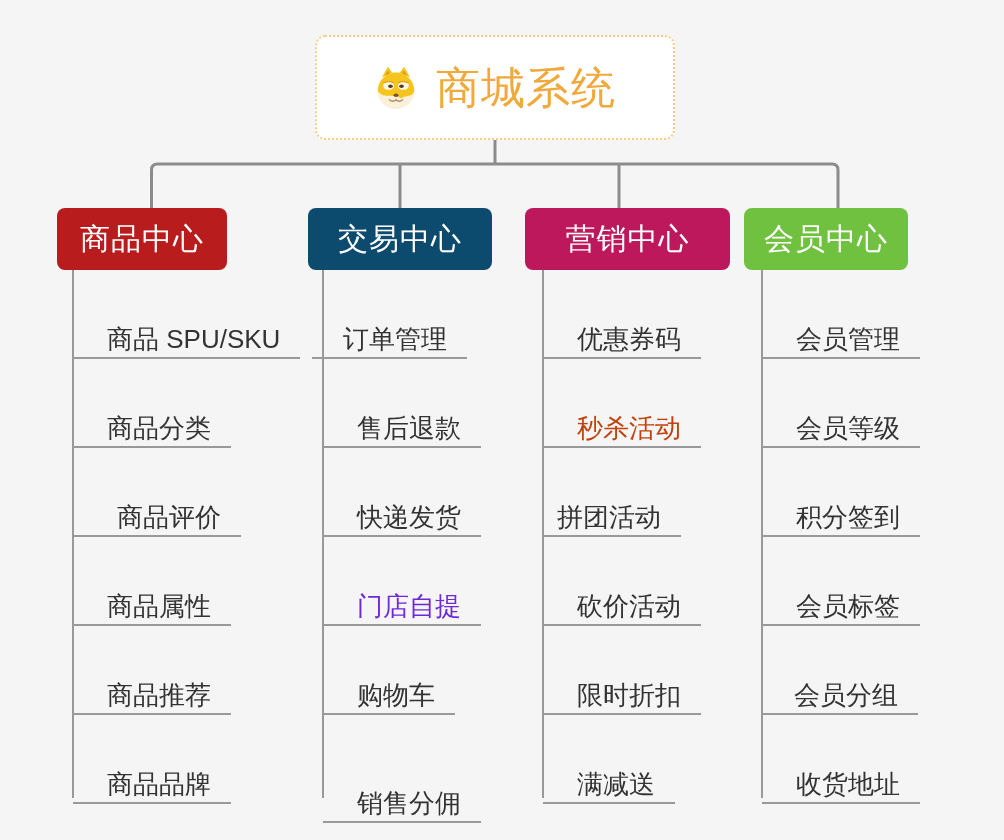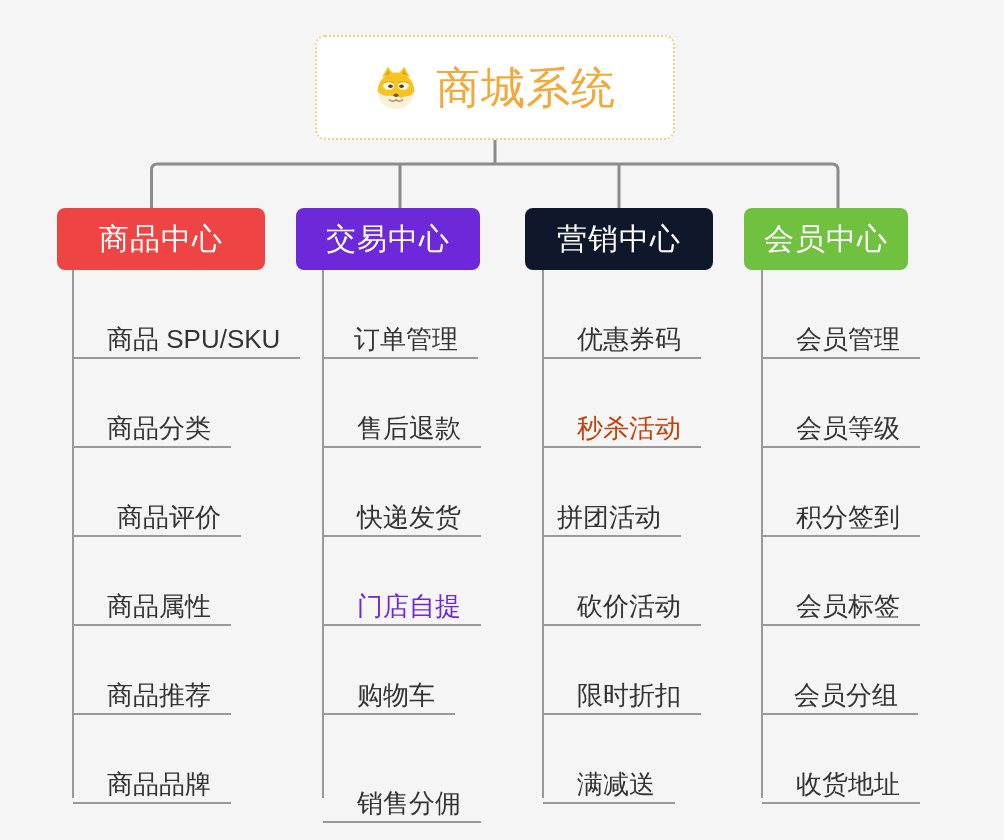--- a/index.html
+++ b/index.html
@@ -72,35 +72,35 @@
       <path d="M13,24 Q20,21 27,24" stroke="#E09A17" stroke-width="1.5" fill="none"></path>
       <path d="M33,24 Q40,21 47,24" stroke="#E09A17" stroke-width="1.5" fill="none"></path>
 
       <ellipse cx="30" cy="41" rx="3.4" ry="2.4" fill="#7A5230"></ellipse>
       <path d="M21,47 Q25.5,51 30,47 Q34.5,51 39,47" stroke="#B08A63" stroke-width="1.8" fill="none" stroke-linecap="round"></path>
     </svg>
     <span class="root-title">商城系统</span>
   </div>
 
   <div id="branches">
-      <div class="branch-node" style="left: 57px; width: 208px; background: #ef4444;">商品中心</div>
+      <div class="branch-node" style="left: 57px; width: 170px; background: #b91c1c;">商品中心</div>
       <div class="sub-item" style="left: 73px; top: 308px; border-bottom-color: rgb(153, 153, 153); color: rgb(51, 51, 51);">商品 SPU/SKU</div>
       <div class="sub-item" style="left: 73px; top: 397px; border-bottom-color: rgb(153, 153, 153); color: rgb(51, 51, 51);">商品分类</div>
       <div class="sub-item" style="left: 73px; top: 486px; border-bottom-color: rgb(153, 153, 153); color: rgb(51, 51, 51); padding-left: 44px;">商品评价</div>
       <div class="sub-item" style="left: 73px; top: 575px; border-bottom-color: rgb(153, 153, 153); color: rgb(51, 51, 51);">商品属性</div>
       <div class="sub-item" style="left: 73px; top: 664px; border-bottom-color: rgb(153, 153, 153); color: rgb(51, 51, 51);">商品推荐</div>
       <div class="sub-item" style="left: 73px; top: 753px; border-bottom-color: rgb(153, 153, 153); color: rgb(51, 51, 51);">商品品牌</div>
-      <div class="branch-node" style="left: 296px; width: 184px; background: #6d28d9;">交易中心</div>
-      <div class="sub-item" style="left: 323px; top: 308px; border-bottom-color: rgb(153, 153, 153); color: rgb(51, 51, 51); padding-left: 31px;">订单管理</div>
+      <div class="branch-node" style="left: 308px; width: 184px; background: #0c4a6e;">交易中心</div>
+      <div class="sub-item" style="left: 312px; top: 308px; border-bottom-color: rgb(153, 153, 153); color: rgb(51, 51, 51); padding-left: 31px;">订单管理</div>
       <div class="sub-item" style="left: 323px; top: 397px; border-bottom-color: rgb(153, 153, 153); color: rgb(51, 51, 51);">售后退款</div>
       <div class="sub-item" style="left: 323px; top: 486px; border-bottom-color: rgb(153, 153, 153); color: rgb(51, 51, 51);">快递发货</div>
       <div class="sub-item" style="left: 323px; top: 575px; border-bottom-color: rgb(153, 153, 153); color: #6d28d9;">门店自提</div>
       <div class="sub-item" style="left: 323px; top: 664px; border-bottom-color: rgb(153, 153, 153); color: rgb(51, 51, 51);">购物车</div>
       <div class="sub-item" style="left: 323px; top: 772px; border-bottom-color: rgb(153, 153, 153); color: rgb(51, 51, 51);">销售分佣</div>
-      <div class="branch-node" style="left: 525px; width: 188px; background: #0f172a;">营销中心</div>
+      <div class="branch-node" style="left: 525px; width: 205px; background: #be185d;">营销中心</div>
       <div class="sub-item" style="left: 543px; top: 308px; border-bottom-color: rgb(153, 153, 153); color: rgb(51, 51, 51);">优惠券码</div>
       <div class="sub-item" style="left: 543px; top: 397px; border-bottom-color: rgb(153, 153, 153); color: #c2410c;">秒杀活动</div>
       <div class="sub-item" style="left: 543px; top: 486px; border-bottom-color: rgb(153, 153, 153); color: rgb(51, 51, 51); padding-left: 14px;">拼团活动</div>
       <div class="sub-item" style="left: 543px; top: 575px; border-bottom-color: rgb(153, 153, 153); color: rgb(51, 51, 51);">砍价活动</div>
       <div class="sub-item" style="left: 543px; top: 664px; border-bottom-color: rgb(153, 153, 153); color: rgb(51, 51, 51);">限时折扣</div>
       <div class="sub-item" style="left: 543px; top: 753px; border-bottom-color: rgb(153, 153, 153); color: rgb(51, 51, 51);">满减送</div>
       <div class="branch-node" style="left: 744px; width: 164px; background: rgb(111, 193, 63);">会员中心</div>
       <div class="sub-item" style="left: 762px; top: 308px; border-bottom-color: rgb(153, 153, 153); color: rgb(51, 51, 51);">会员管理</div>
       <div class="sub-item" style="left: 762px; top: 397px; border-bottom-color: rgb(153, 153, 153); color: rgb(51, 51, 51);">会员等级</div>
       <div class="sub-item" style="left: 762px; top: 486px; border-bottom-color: rgb(153, 153, 153); color: rgb(51, 51, 51);">积分签到</div>

